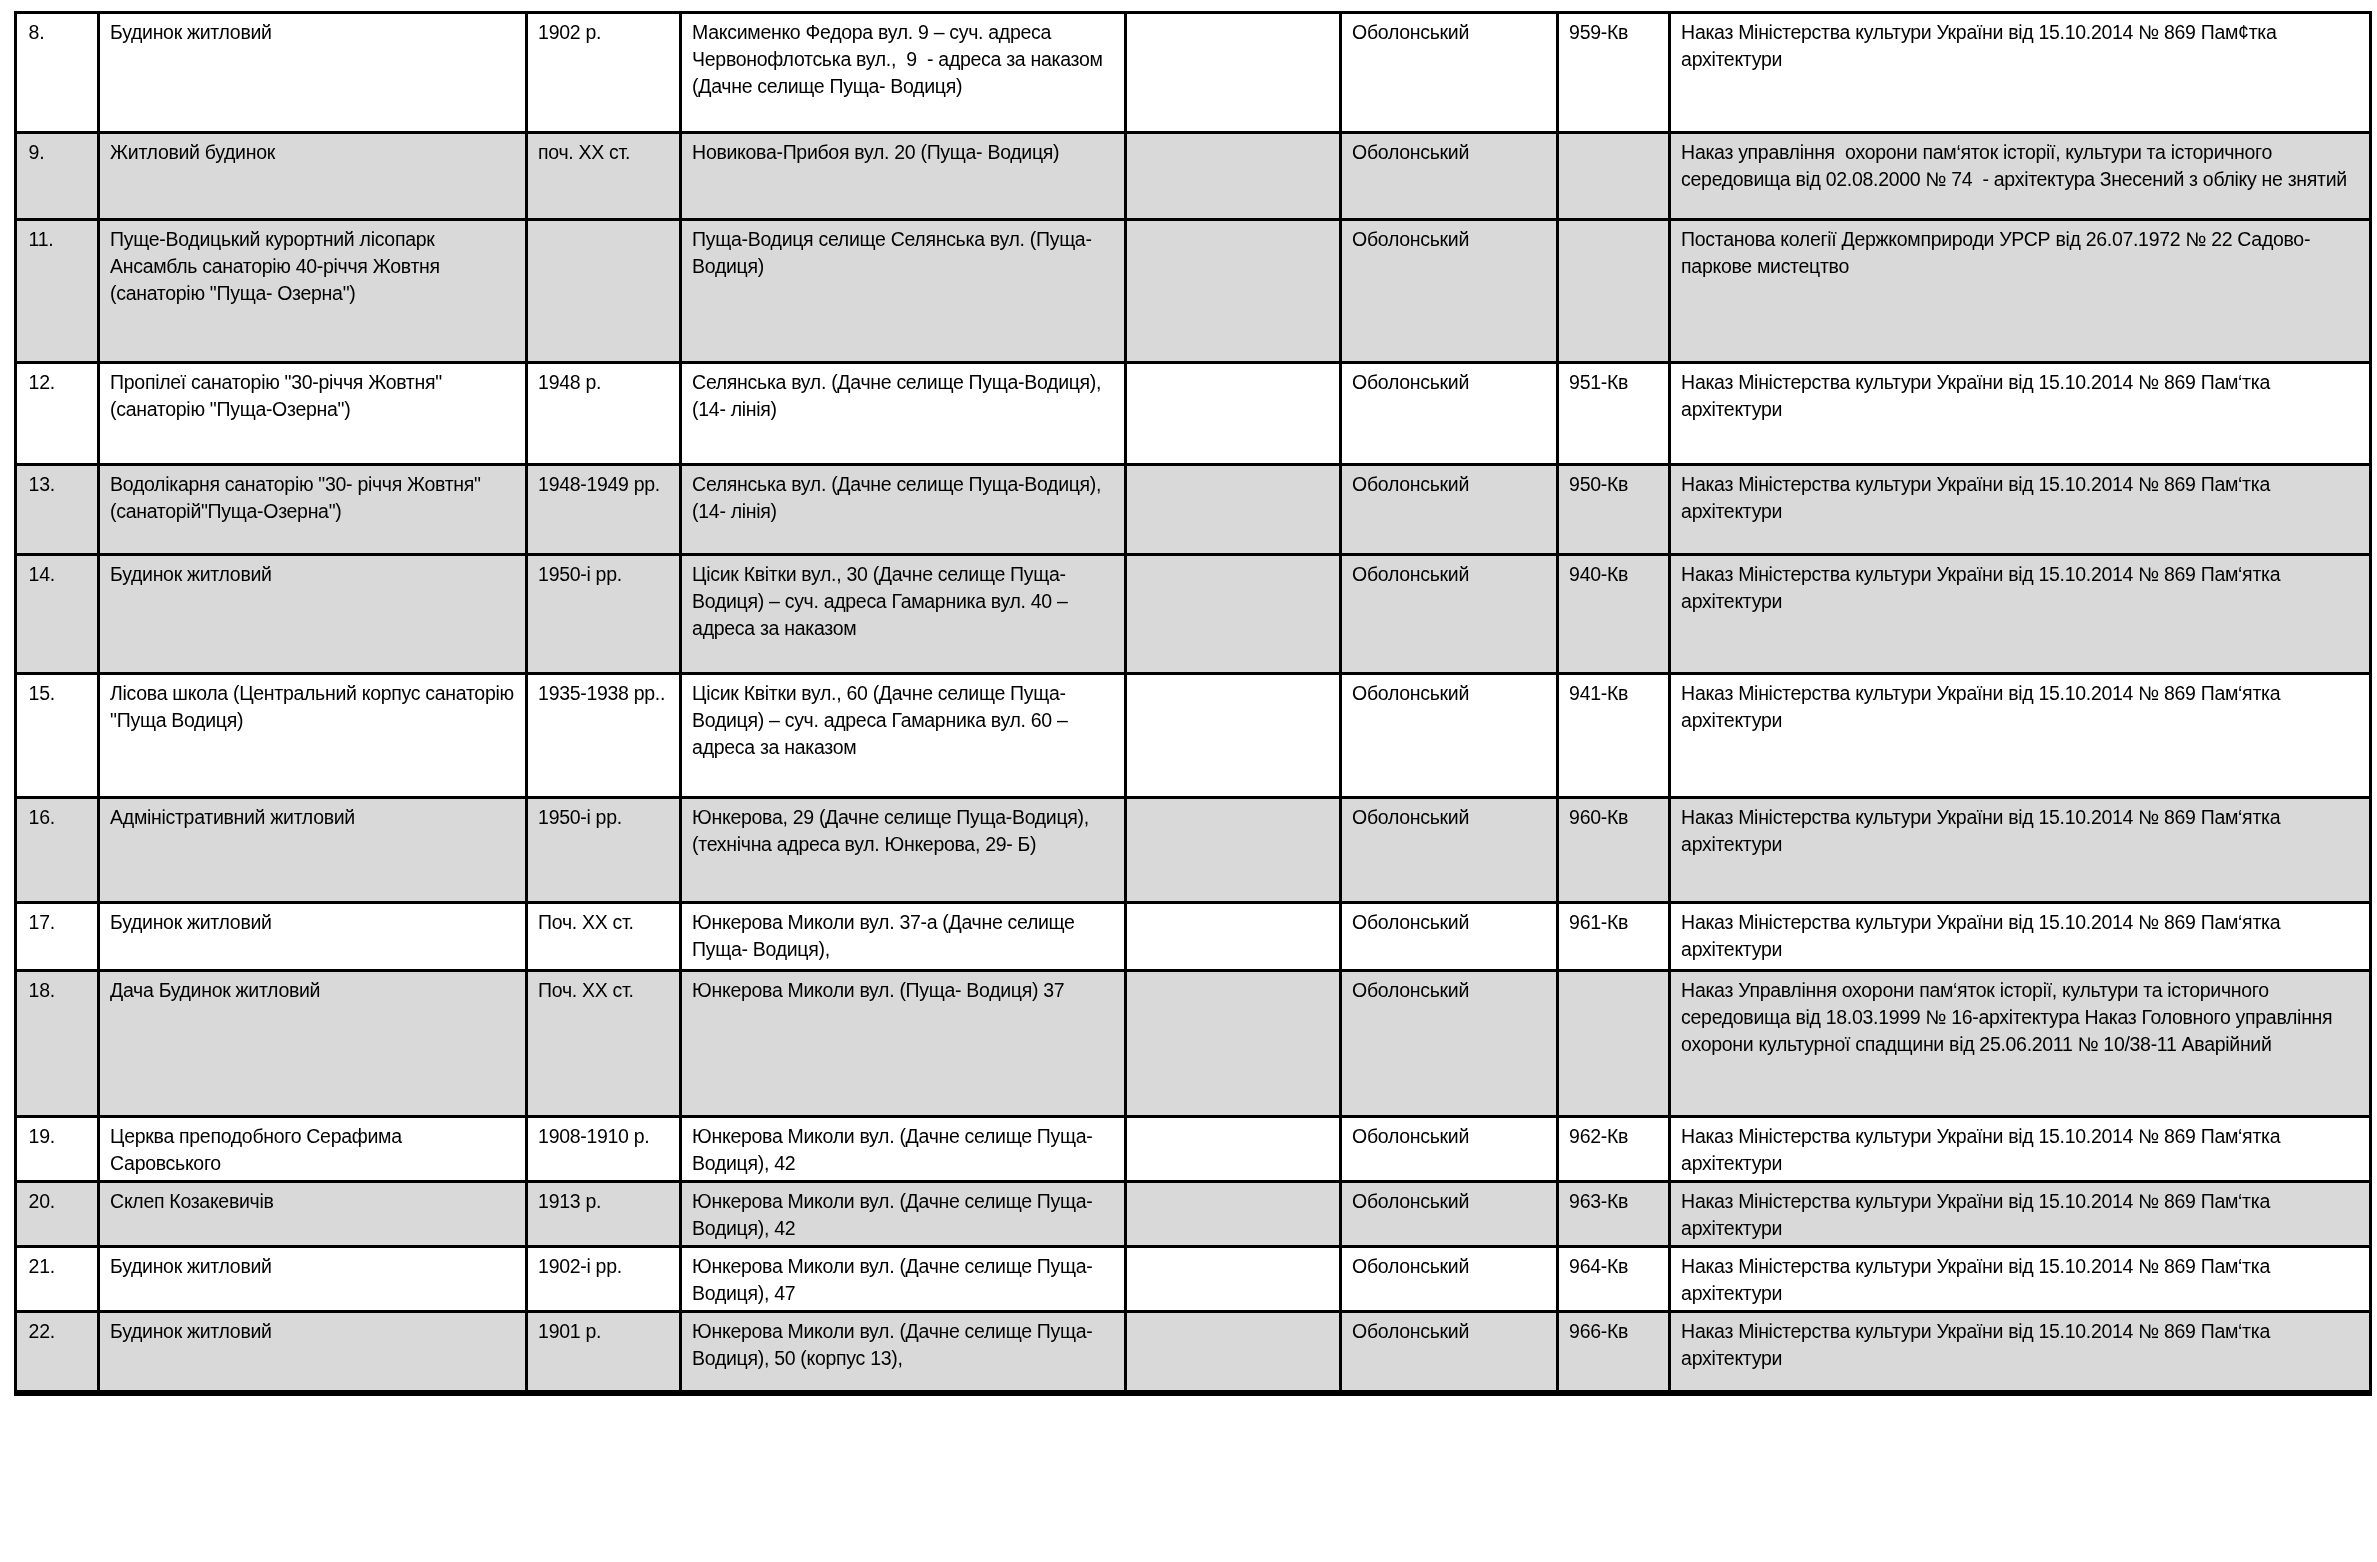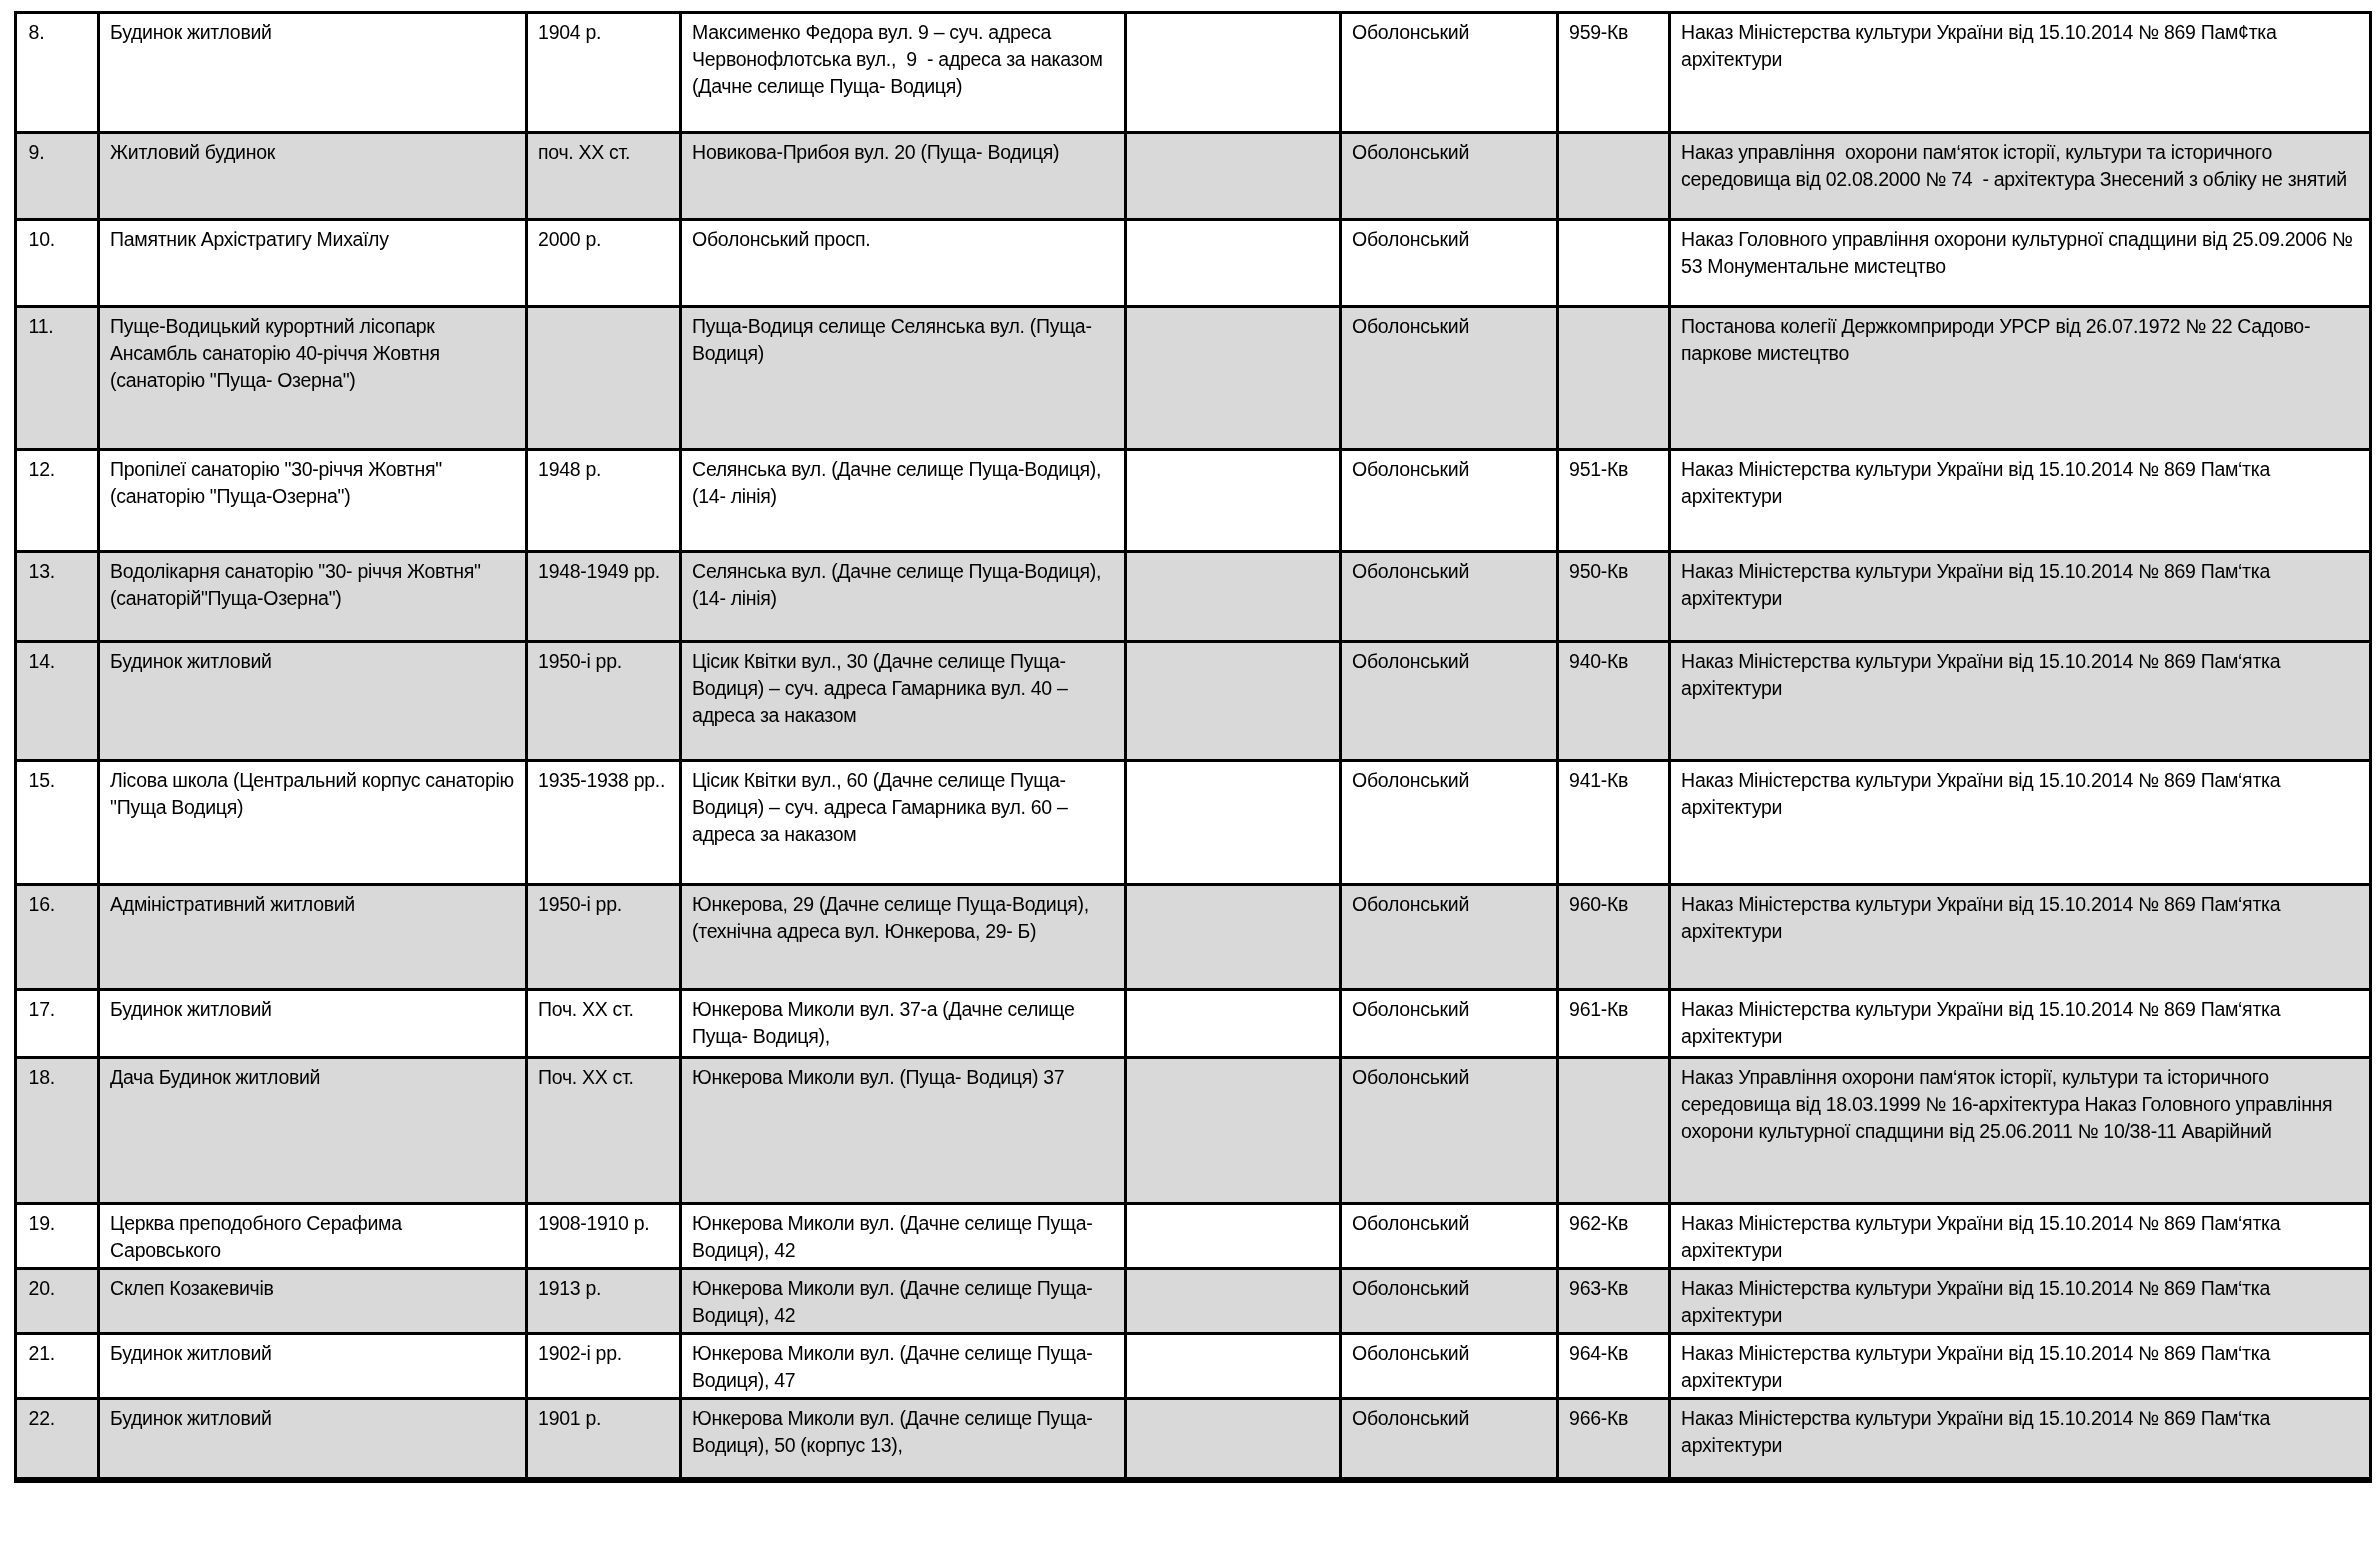--- a/index.html
+++ b/index.html
@@ -45,49 +45,39 @@
     <col style="width:215px">
         <col style="width:217px">
         <col style="width:112px">
         <col style="width:701px">
   </colgroup>
   <tbody>
 
   <tr style="height:120px">
     <td class="c-num">8.</td>
     <td class="c-name">Будинок житловий</td>
-    <td class="c-date">1904 р.</td>
+    <td class="c-date">1902 р.</td>
     <td class="c-addr">Максименко Федора вул. 9 – суч. адреса Червонофлотська вул.,  9  - адреса за наказом (Дачне селище Пуща- Водиця)</td>
     <td class="c-blank"></td>
     <td class="c-district">Оболонський</td>
     <td class="c-code">959-Кв</td>
     <td class="c-doc">Наказ Міністерства культури України від 15.10.2014 № 869 Пам¢тка архітектури</td>
   </tr>
 
   <tr class="shaded" style="height:87px">
     <td class="c-num">9.</td>
     <td class="c-name">Житловий будинок</td>
     <td class="c-date">поч. ХХ ст.</td>
     <td class="c-addr">Новикова-Прибоя вул. 20 (Пуща- Водиця)</td>
     <td class="c-blank"></td>
     <td class="c-district">Оболонський</td>
     <td class="c-code"></td>
     <td class="c-doc">Наказ управління  охорони пам‘яток історії, культури та історичного середовища від 02.08.2000 № 74  - архітектура Знесений з обліку не знятий</td>
   </tr>
 
-  <tr style="height:87px">
-    <td class="c-num">10.</td>
-    <td class="c-name">Памятник Архістратигу Михаїлу</td>
-    <td class="c-date">2000 р.</td>
-    <td class="c-addr">Оболонський просп.</td>
-    <td class="c-blank"></td>
-    <td class="c-district">Оболонський</td>
-    <td class="c-code"></td>
-    <td class="c-doc">Наказ Головного управління охорони культурної спадщини від 25.09.2006 № 53 Монументальне мистецтво</td>
-  </tr>
 
   <tr class="shaded" style="height:143px">
     <td class="c-num">11.</td>
     <td class="c-name">Пуще-Водицький курортний лісопарк Ансамбль санаторію 40-річчя Жовтня (санаторію "Пуща- Озерна")</td>
     <td class="c-date"></td>
     <td class="c-addr">Пуща-Водиця селище Селянська вул. (Пуща-Водиця)</td>
     <td class="c-blank"></td>
     <td class="c-district">Оболонський</td>
     <td class="c-code"></td>
     <td class="c-doc">Постанова колегії Держкомприроди УРСР від 26.07.1972 № 22 Садово-паркове мистецтво</td>

